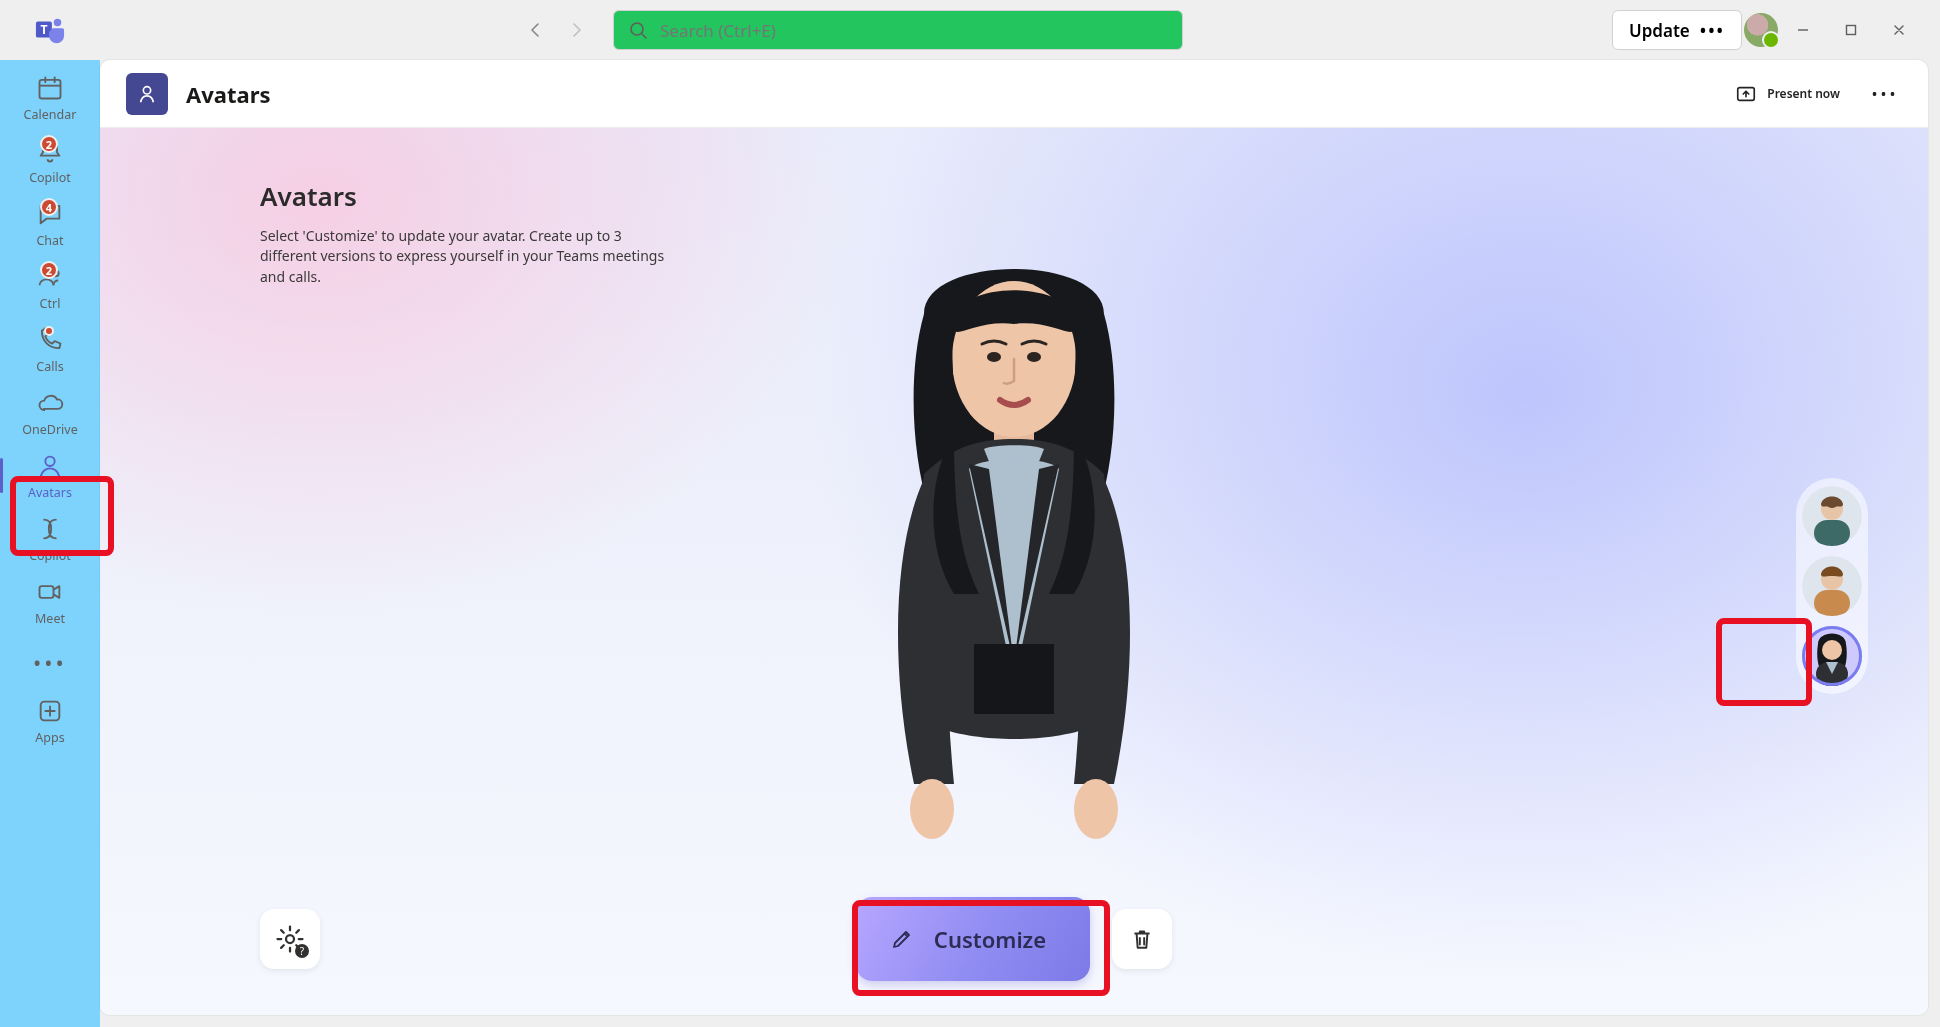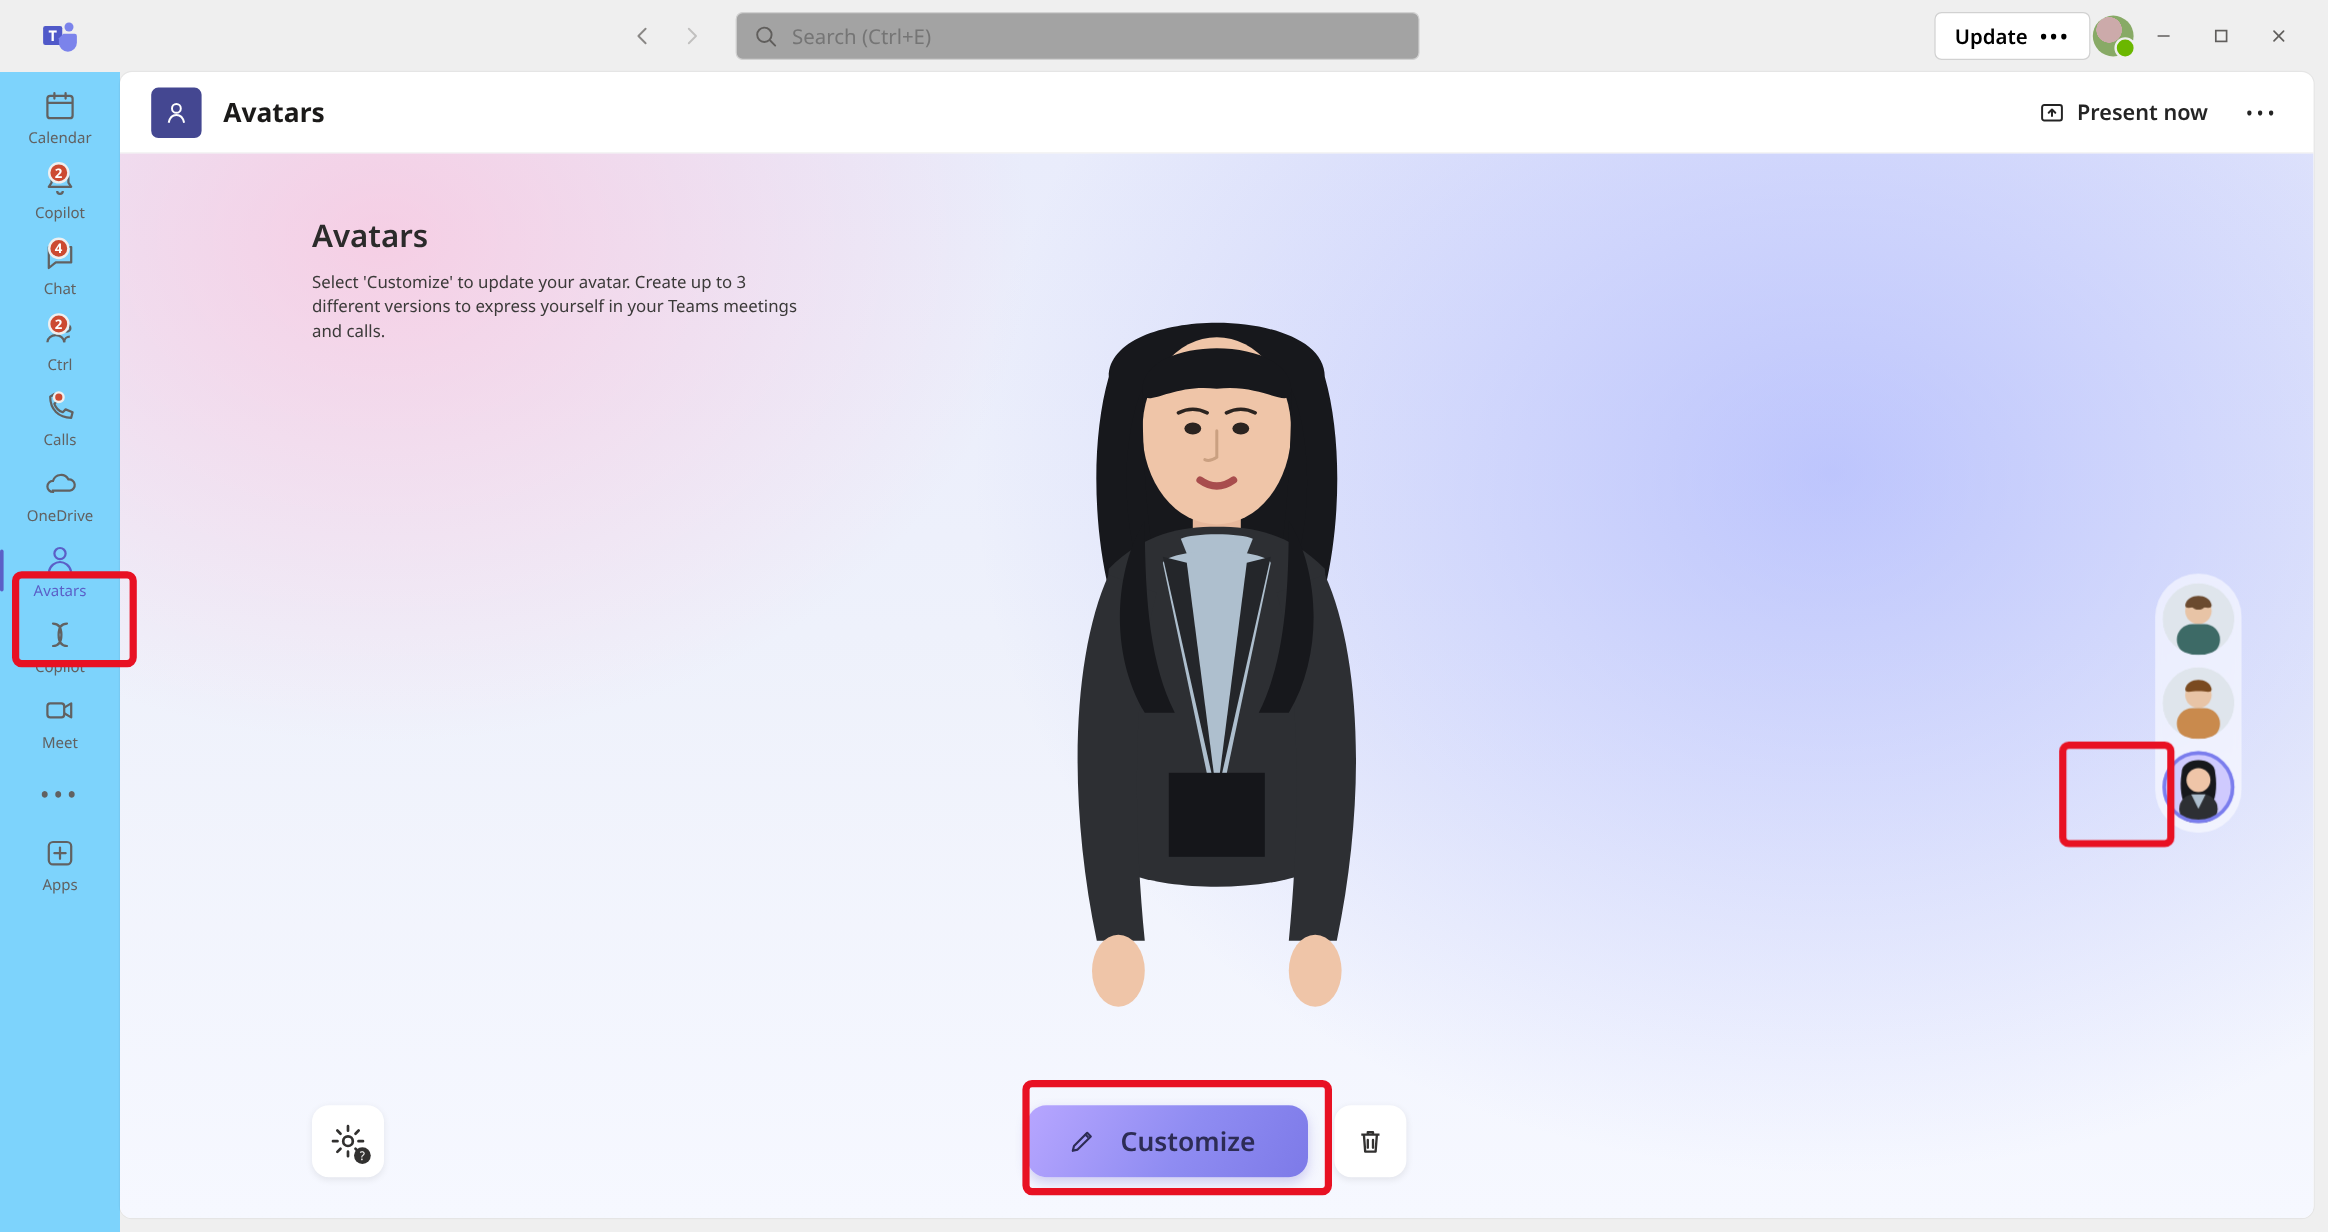--- a/index.html
+++ b/index.html
@@ -12,21 +12,21 @@
     align-items: center;
     background: #efefef;
     padding: 0 10px;
   }
   .titlebar .app-logo { width: 80px; display:flex; justify-content:center; color:#616161;}
   .titlebar .nav-arrows { margin-left:auto; display:flex; gap:6px; color:#8a8886; }
   .titlebar .nav-arrows .arr { width:34px; height:34px; border-radius:4px; display:flex; align-items:center; justify-content:center; font-size:18px; }
   .titlebar .searchwrap { width: 570px; margin-left:20px; }
   .titlebar .search {
     width:100%; height:40px; border:1px solid #d1d1d1; border-radius:6px;
-    background:#a3a3a3; display:flex; align-items:center; padding:0 14px; gap:12px; color:#605e5c;
+    background:#22c55e; display:flex; align-items:center; padding:0 14px; gap:12px; color:#605e5c;
   }
   .titlebar .search input { border:none; outline:none; flex:1; font-size:17px; color:#323130; background:transparent; }
   .titlebar .right { margin-left:auto; display:flex; align-items:center; gap:2px; padding-right:8px; }
   .update-btn {
     background:#fff; border:1px solid #d1d1d1; border-radius:6px; height:40px; padding:0 16px;
     display:flex; align-items:center; gap:10px; font-weight:600; font-size:17px; cursor:pointer;
   }
   .profile-pic { width:34px; height:34px; border-radius:50%; background: radial-gradient(circle at 40% 35%, #caa 0 35%, #8a6 36% 100%); position:relative; }
   .profile-pic::after { content:""; position:absolute; right:-2px; bottom:-2px; width:14px; height:14px; background:#6bb700; border:2px solid #efefef; border-radius:50%; }
   .win-ctl { width:46px; height:40px; display:flex; align-items:center; justify-content:center; color:#605e5c; font-size:14px; cursor:pointer; border-radius:4px;}
@@ -55,21 +55,21 @@
     background:#fff; border-radius:10px; overflow:hidden;
     box-shadow: 0 0 0 1px rgba(0,0,0,.04);
   }
   .app-header {
     height:68px; display:flex; align-items:center; padding:0 26px; gap:18px;
     border-bottom:1px solid #ededed;
   }
   .app-badge { width:42px; height:42px; border-radius:6px; background:#444791; display:flex; align-items:center; justify-content:center; color:#fff; }
   .app-title { font-size:22px; font-weight:700; color:#1b1a19; }
   .app-header .spacer { flex:1; }
-  .present { display:flex; align-items:center; gap:10px; font-size:18px; font-weight:600; color:#242424; cursor:pointer; padding:6px 10px; border-radius:6px;}
+  .present { display:flex; align-items:center; gap:10px; font-size:12px; font-weight:600; color:#242424; cursor:pointer; padding:6px 10px; border-radius:6px;}
   .more-btn { width:34px; height:34px; border-radius:6px; display:flex; align-items:center; justify-content:center; cursor:pointer; }
 
   
   .canvas {
     position:absolute; left:0; right:0; top:68px; bottom:0;
     background:
       radial-gradient(900px 700px at 12% 8%, rgba(255,182,210,.55), transparent 60%),
       radial-gradient(1100px 900px at 78% 30%, rgba(132,146,255,.45), transparent 65%),
       linear-gradient(180deg,#e9ecfb 0%, #eef1fb 45%, #f6f8ff 100%);
   }
@@ -83,21 +83,21 @@
 
   
   .actions { position:absolute; left:0; right:0; bottom:34px; display:flex; align-items:center; justify-content:center; }
   .btn-square {
     width:60px; height:60px; border-radius:14px; background:#fff; display:flex; align-items:center; justify-content:center;
     box-shadow:0 2px 6px rgba(0,0,0,.08); cursor:pointer; color:#323130; font-size:26px;
   }
   .settings-btn { position:absolute; left:160px; }
   .delete-btn { margin-left:22px; }
   .customize-btn {
-    height:60px; padding:0 44px 0 34px; border:none; border-radius:16px; cursor:pointer;
+    height:84px; padding:0 44px 0 34px; border:none; border-radius:16px; cursor:pointer;
     background: linear-gradient(120deg,#b7a6ff 0%, #8f8cf2 55%, #7d7ae8 100%);
     color:#2d2c55; font-size:22px; font-weight:600; display:flex; align-items:center; gap:20px;
     box-shadow: 0 4px 10px rgba(90,80,200,.25);
   }
 
   
   .picker {
     position:absolute; right:60px; top:350px; width:72px; padding:8px;
     background:rgba(255,255,255,.55); border-radius:40px; display:flex; flex-direction:column; gap:10px; align-items:center;
     backdrop-filter: blur(4px);

